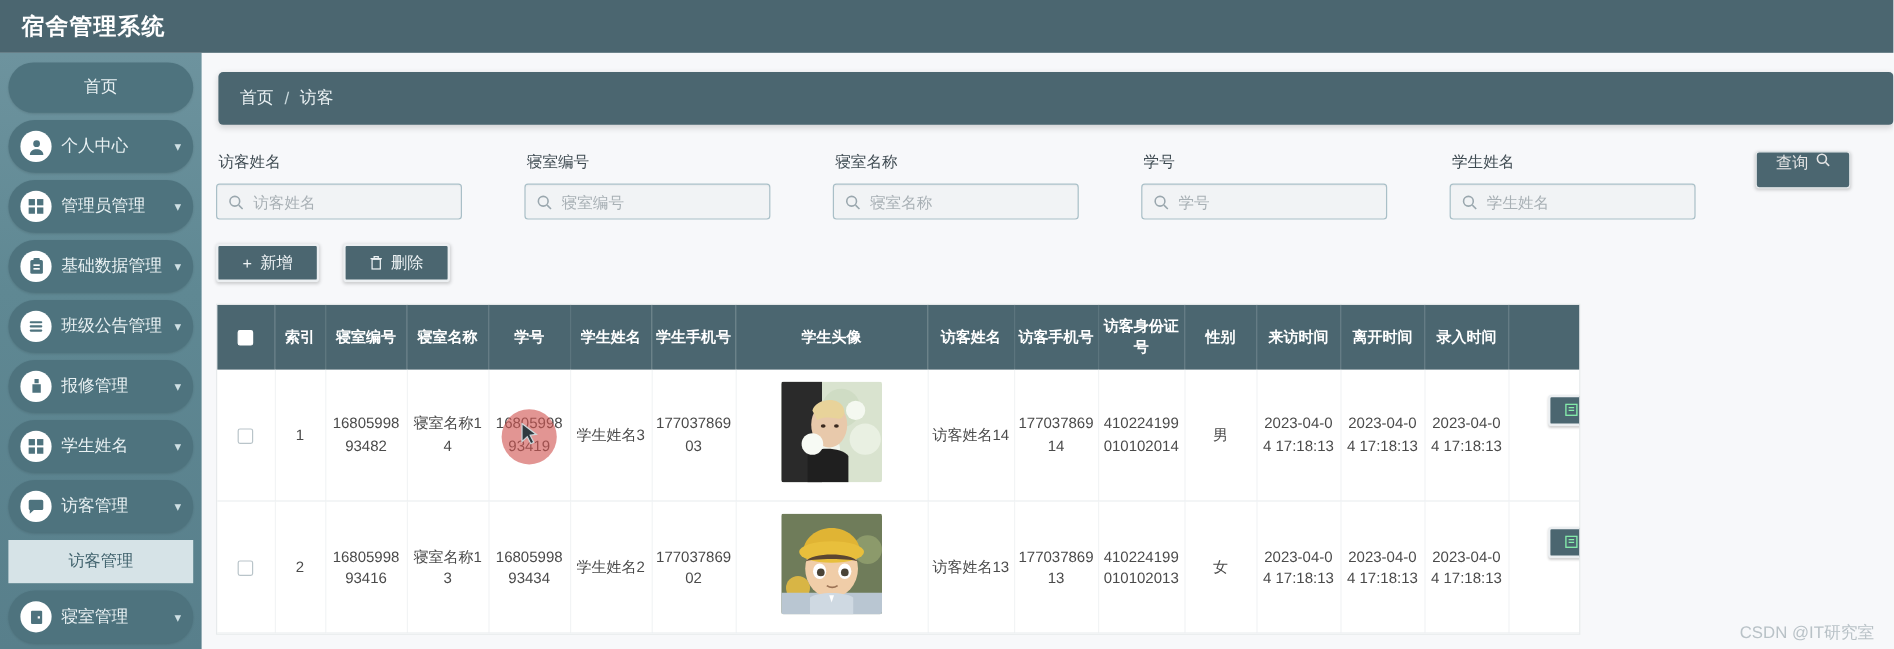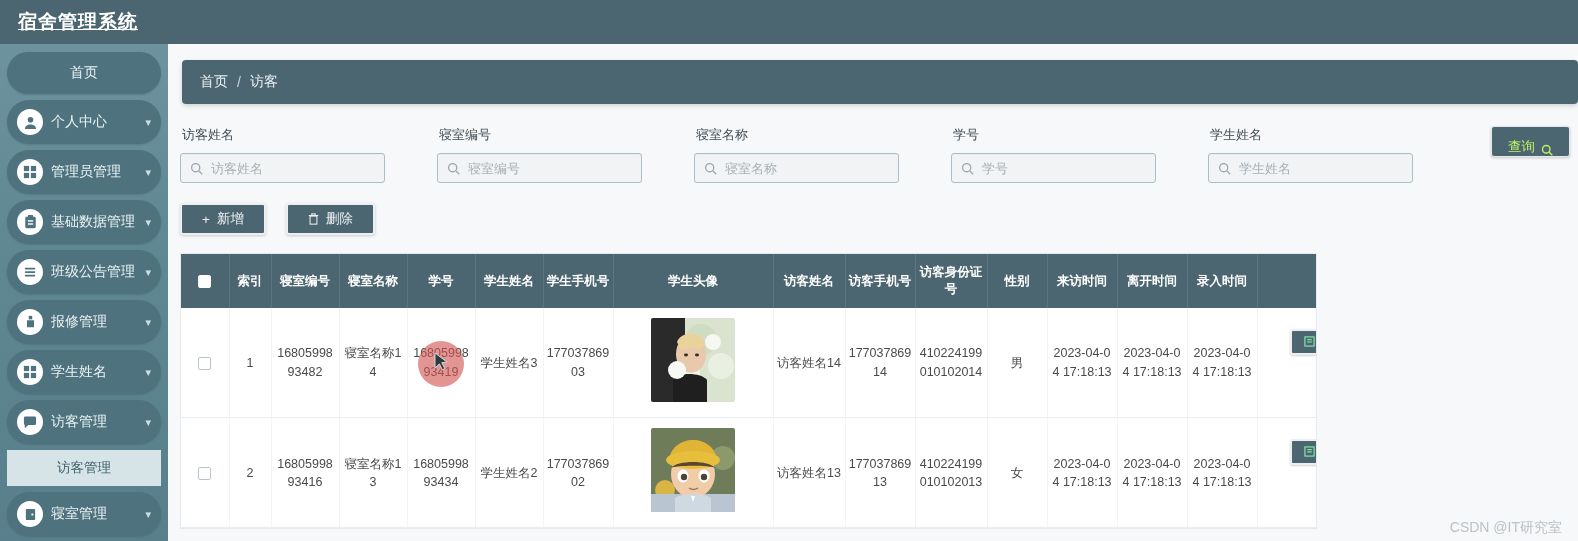--- a/index.html
+++ b/index.html
@@ -14,21 +14,21 @@
 
   
   .topbar {
     position: absolute; left: 0; top: 0; width: 1578px; height: 44px;
     background: #4b6670;
     display: flex; align-items: center; justify-content: space-between;
     z-index: 30;
   }
   .topbar-left { display: flex; align-items: center; padding-left: 18px; }
   .app-title {
-    color: #ffffff; font-size: 19px; font-weight: bold; letter-spacing: 1px; text-decoration: underline;
+    color: #ffffff; font-size: 19px; font-weight: bold; letter-spacing: 1px;
   }
   .topbar-right {
     display: flex; align-items: center; gap: 26px; padding-right: 22px;
     color: #eef3f5; font-size: 14.5px;
   }
   .topbar-right span { cursor: pointer; white-space: nowrap; }
 
   
   .sidebar {
     position: absolute; left: 0; top: 44px; width: 168px; height: 497px;
@@ -105,26 +105,26 @@
     box-shadow: inset 0 1px 1px rgba(0,0,0,0.03);
   }
   .input-wrap svg { margin: 0 6px 0 9px; color: #9aa7ae; flex: none; }
   .input-wrap input {
     border: none; outline: none; background: transparent;
     font-size: 13px; color: #333; width: 160px;
     font-family: "Liberation Sans", sans-serif;
   }
   .input-wrap input::placeholder { color: #a8b0b5; }
   .search-btn {
-    position: absolute; right: 8px; top: 0;
+    position: absolute; right: 36px; top: 0;
     height: 31px; padding: 0 16px;
-    background: #4b6670; color: #bef264;
+    background: #4b6670; color: #e5e5e5;
     border: 1px solid #e6eaec; border-radius: 3px;
     font-size: 13.5px; cursor: pointer;
-    display: flex; align-items: flex-end; gap: 6px;
+    display: flex; align-items: flex-start; gap: 6px;
     box-shadow: 0 1px 3px rgba(0,0,0,0.2);
   }
 
   
   .actions { margin: 20px 0 0 12px; display: flex; gap: 20px; }
   .act-btn {
     height: 32px; padding: 0 20px;
     background: #4b6670; color: #eef3f5;
     border: 2px solid #eceff1; border-radius: 3px;
     font-size: 13.5px; cursor: pointer;

